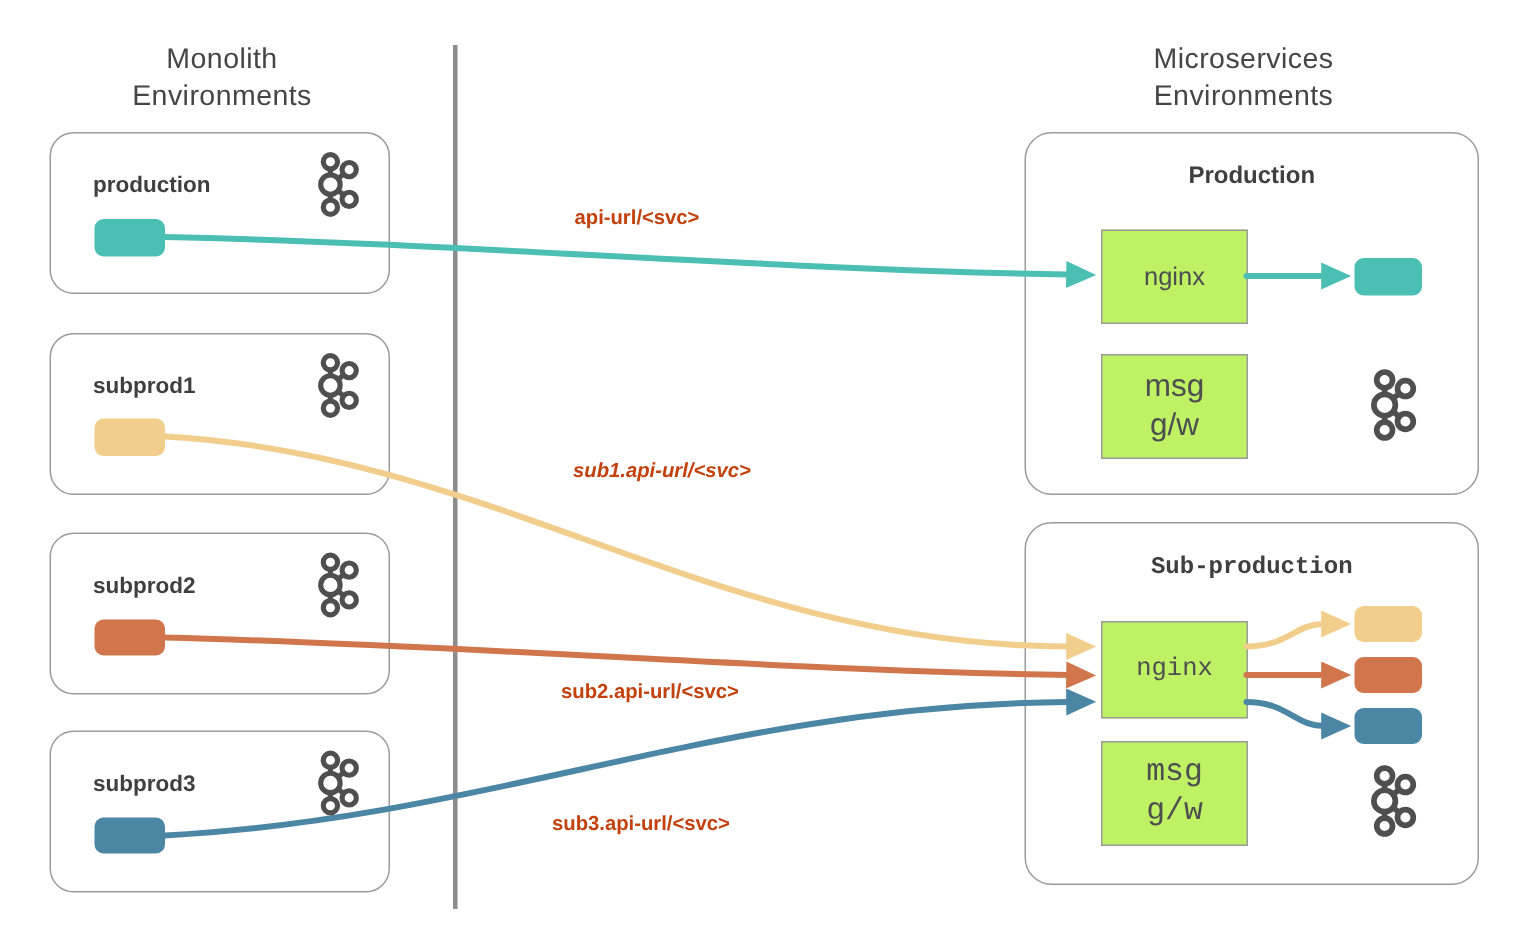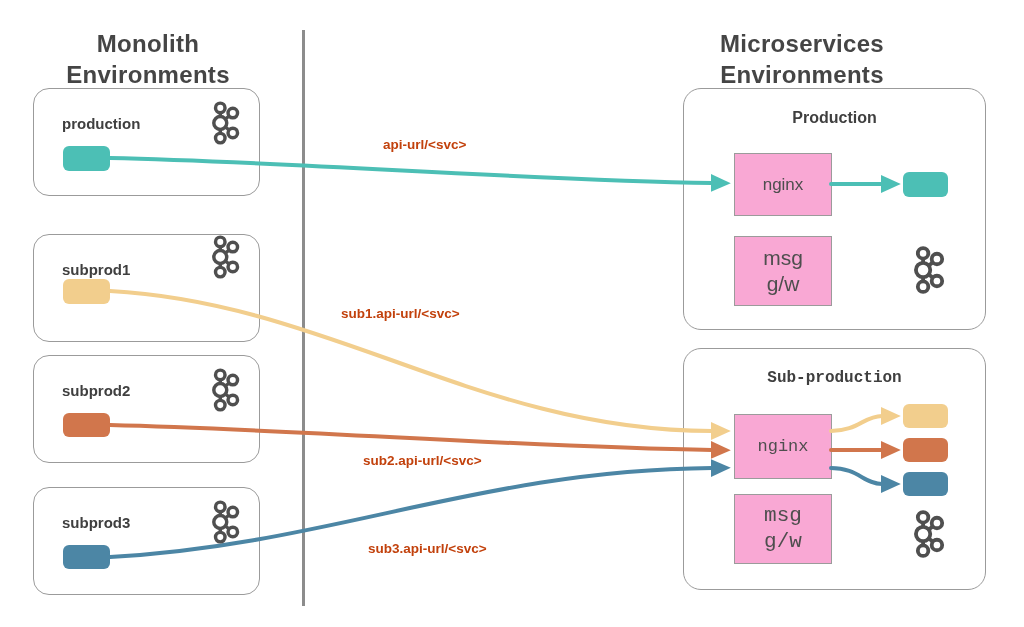--- a/index.html
+++ b/index.html
@@ -2,21 +2,21 @@
 <html><head>
 <meta charset="utf-8">
 <style>
   html,body{margin:0;padding:0;background:#ffffff;}
   .stage{
     position:relative;width:1024px;height:627px;background:#ffffff;overflow:hidden;
     font-family:"Liberation Sans","DejaVu Sans",sans-serif;color:#454545;
   }
   .heading{
     position:absolute;top:28px;width:260px;text-align:center;
-    font-size:24px;font-weight:bold;line-height:1.3;letter-spacing:.3px;
+    font-size:19px;font-weight:normal;line-height:1.3;letter-spacing:.3px;
     white-space:pre-line;color:#454545;z-index:3;
   }
   .env-box{
     position:absolute;left:33px;width:227px;height:108px;
     border:1.5px solid #9B9B9B;border-radius:16px;background:#ffffff;z-index:1;
     box-sizing:border-box;
   }
   .env-label{
     position:absolute;left:28px;top:26px;font-size:15px;font-weight:bold;color:#3f3f3f;
   }
@@ -26,45 +26,45 @@
   .panel{
     position:absolute;left:683px;width:303px;height:242px;
     border:1.5px solid #9B9B9B;border-radius:18px;background:#ffffff;z-index:1;
     box-sizing:border-box;
   }
   .panel-title{
     position:absolute;left:0;right:0;top:20px;text-align:center;
     font-size:16px;font-weight:bold;color:#3f3f3f;
   }
   .gray-box{
-    position:absolute;left:50px;width:98px;background:#f9a8d4;
+    position:absolute;left:50px;width:98px;background:#bef264;
     border:1.5px solid #9B9B9B;box-sizing:border-box;
     display:flex;align-items:center;justify-content:center;
     font-size:17px;color:#4e4e4e;text-align:center;
   }
   .gray-box .pre{white-space:pre-line;line-height:1.25;font-size:21px;}
   .overlay{position:absolute;left:0;top:0;z-index:2;pointer-events:none;}
   .route-label{
     position:absolute;font-size:13.5px;font-weight:bold;color:#c2410c;z-index:3;white-space:nowrap;
   }
 </style>
 </head>
 <body>
 
 <div class="stage">
 
   <div class="heading" style="left:18px;">Monolith
 Environments</div>
-  <div class="heading" style="left:672px;">Microservices
+  <div class="heading" style="left:699px;">Microservices
 Environments</div>
 
   <div class="env-box" style="top:88px;">
     <div class="env-label">production</div>
   </div>
-  <div class="env-box" style="top:234px;">
+  <div class="env-box" style="top:222px;">
     <div class="env-label">subprod1</div>
   </div>
   <div class="env-box" style="top:355px;">
     <div class="env-label">subprod2</div>
   </div>
   <div class="env-box" style="top:487px;">
     <div class="env-label">subprod3</div>
   </div>
 
   <div class="divider"></div>
@@ -145,17 +145,17 @@
 
     <use href="#kafka-icon" x="203" y="100" width="38" height="46"></use>
     <use href="#kafka-icon" x="203" y="234" width="38" height="46"></use>
     <use href="#kafka-icon" x="203" y="367" width="38" height="46"></use>
     <use href="#kafka-icon" x="203" y="499" width="38" height="46"></use>
     <use href="#kafka-icon" x="904" y="245" width="42" height="50"></use>
     <use href="#kafka-icon" x="904" y="509" width="42" height="50"></use>
   </svg>
 
   <div class="route-label" style="left:383px;top:137px;">api-url/&lt;svc&gt;</div>
-  <div class="route-label" style="left:341px;top:306px;">sub1.api-url/&lt;svc&gt;</div>
-  <div class="route-label" style="left:363px;top:453px;">sub2.api-url/&lt;svc&gt;</div>
+  <div class="route-label" style="left:382px;top:306px;font-style:italic;">sub1.api-url/&lt;svc&gt;</div>
+  <div class="route-label" style="left:374px;top:453px;">sub2.api-url/&lt;svc&gt;</div>
   <div class="route-label" style="left:368px;top:541px;">sub3.api-url/&lt;svc&gt;</div>
 
 </div>
 
 </body></html>

